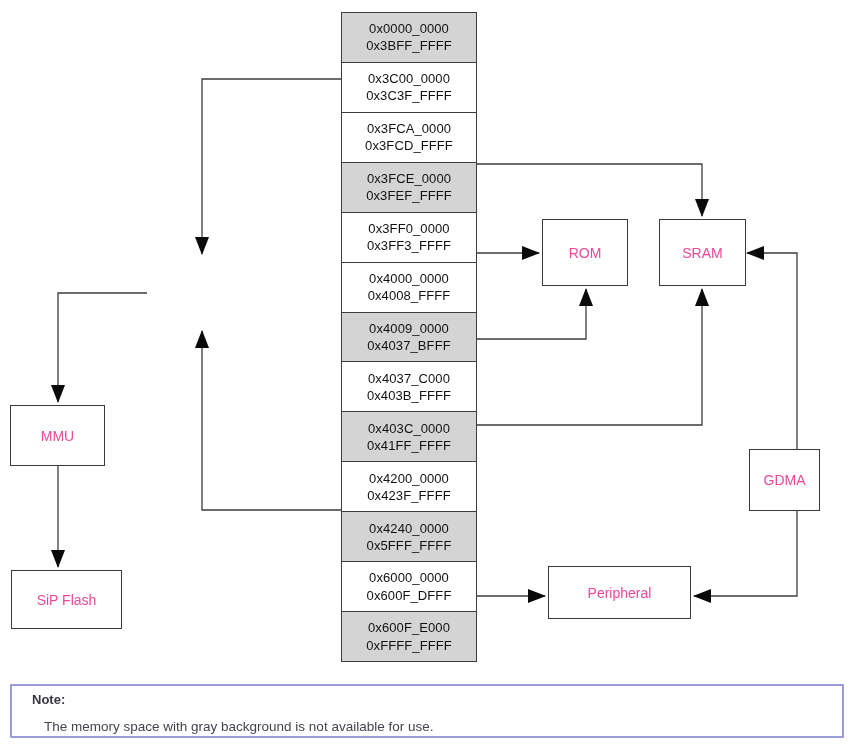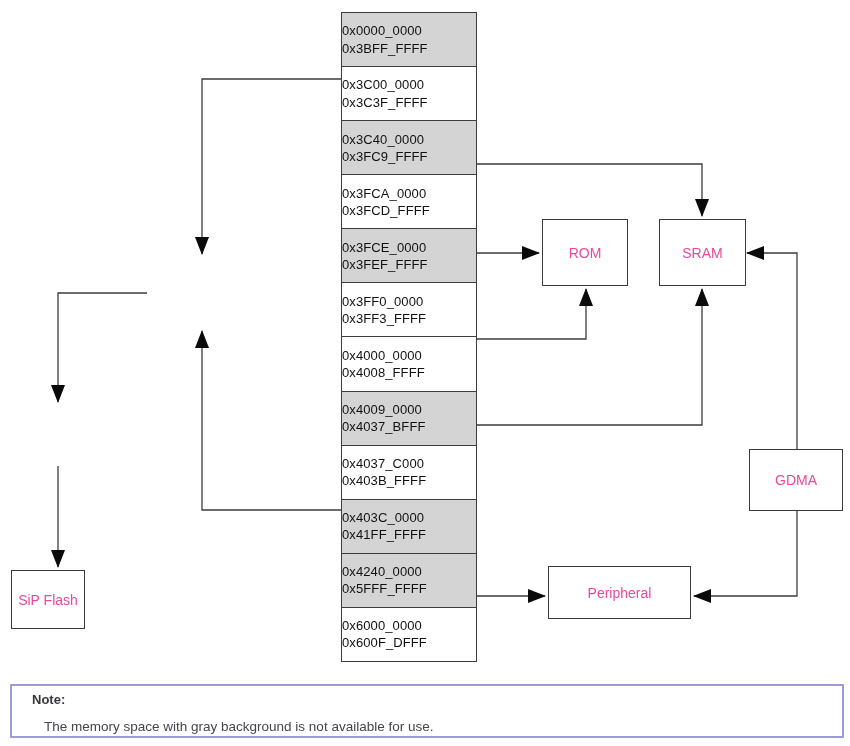--- a/index.html
+++ b/index.html
@@ -26,21 +26,21 @@
     flex-direction: column;
     border: 1px solid #3d3d3d;
     box-sizing: content-box;
     background: #ffffff;
   }
   .mem-row {
     flex: 1 1 0;
     display: flex;
     flex-direction: column;
     justify-content: center;
-    align-items: flex-start;
+    align-items: center;
     font-size: 13px;
     line-height: 1.32;
     color: #111111;
     background: #ffffff;
     border-top: 1px solid #3d3d3d;
     letter-spacing: 0.1px;
   }
   .mem-row:first-child { border-top: none; }
   .mem-row.unavail { background: #d4d4d4; }
   
@@ -50,24 +50,24 @@
     background: #ffffff;
     display: flex;
     align-items: center;
     justify-content: center;
     font-size: 14px;
     color: #ec4899;
     box-sizing: border-box;
   }
   .blk-cache      { left: 147px; top: 257px; width: 109px; height: 71px; }
   .blk-mmu        { left:  10px; top: 405px; width:  95px; height: 61px; }
-  .blk-sip-flash  { left:  11px; top: 570px; width:  74px; height: 59px; }
+  .blk-sip-flash  { left:  11px; top: 570px; width:  111px; height: 59px; }
   .blk-rom        { left: 542px; top: 219px; width:  86px; height: 67px; }
   .blk-sram       { left: 659px; top: 219px; width:  87px; height: 67px; }
-  .blk-gdma       { left: 749px; top: 449px; width:  94px; height: 62px; }
+  .blk-gdma       { left: 749px; top: 449px; width:  71px; height: 62px; }
   .blk-peripheral { left: 548px; top: 566px; width: 143px; height: 53px; }
   
   .note {
     position: absolute;
     left: 10px; top: 684px;
     width: 834px; height: 54px;
     border: 2px solid #9b9bd9;
     border-radius: 1px;
     box-sizing: border-box;
     background: #ffffff;
@@ -113,24 +113,20 @@
 
   <div class="mem-col">
     <div class="mem-row unavail">
       <span>0x0000_0000</span>
       <span>0x3BFF_FFFF</span>
     </div>
     <div class="mem-row">
       <span>0x3C00_0000</span>
       <span>0x3C3F_FFFF</span>
     </div>
-    <div class="mem-row unavail">
-      <span>0x3C40_0000</span>
-      <span>0x3FC9_FFFF</span>
-    </div>
     <div class="mem-row">
       <span>0x3FCA_0000</span>
       <span>0x3FCD_FFFF</span>
     </div>
     <div class="mem-row unavail">
       <span>0x3FCE_0000</span>
       <span>0x3FEF_FFFF</span>
     </div>
     <div class="mem-row">
       <span>0x3FF0_0000</span>
@@ -145,30 +141,39 @@
       <span>0x4037_BFFF</span>
     </div>
     <div class="mem-row">
       <span>0x4037_C000</span>
       <span>0x403B_FFFF</span>
     </div>
     <div class="mem-row unavail">
       <span>0x403C_0000</span>
       <span>0x41FF_FFFF</span>
     </div>
+    <div class="mem-row">
+      <span>0x4200_0000</span>
+      <span>0x423F_FFFF</span>
+    </div>
     <div class="mem-row unavail">
       <span>0x4240_0000</span>
       <span>0x5FFF_FFFF</span>
     </div>
     <div class="mem-row">
       <span>0x6000_0000</span>
       <span>0x600F_DFFF</span>
     </div>
+    <div class="mem-row unavail">
+      <span>0x600F_E000</span>
+      <span>0xFFFF_FFFF</span>
+    </div>
   </div>
 
+  <div class="block blk-mmu">MMU</div>
   <div class="block blk-sip-flash">SiP Flash</div>
   <div class="block blk-rom">ROM</div>
   <div class="block blk-sram">SRAM</div>
   <div class="block blk-gdma">GDMA</div>
   <div class="block blk-peripheral">Peripheral</div>
 
   <div class="note">
     <p class="note-title">Note:</p>
     <p class="note-body">The memory space with gray background is not available for use.</p>
   </div>

